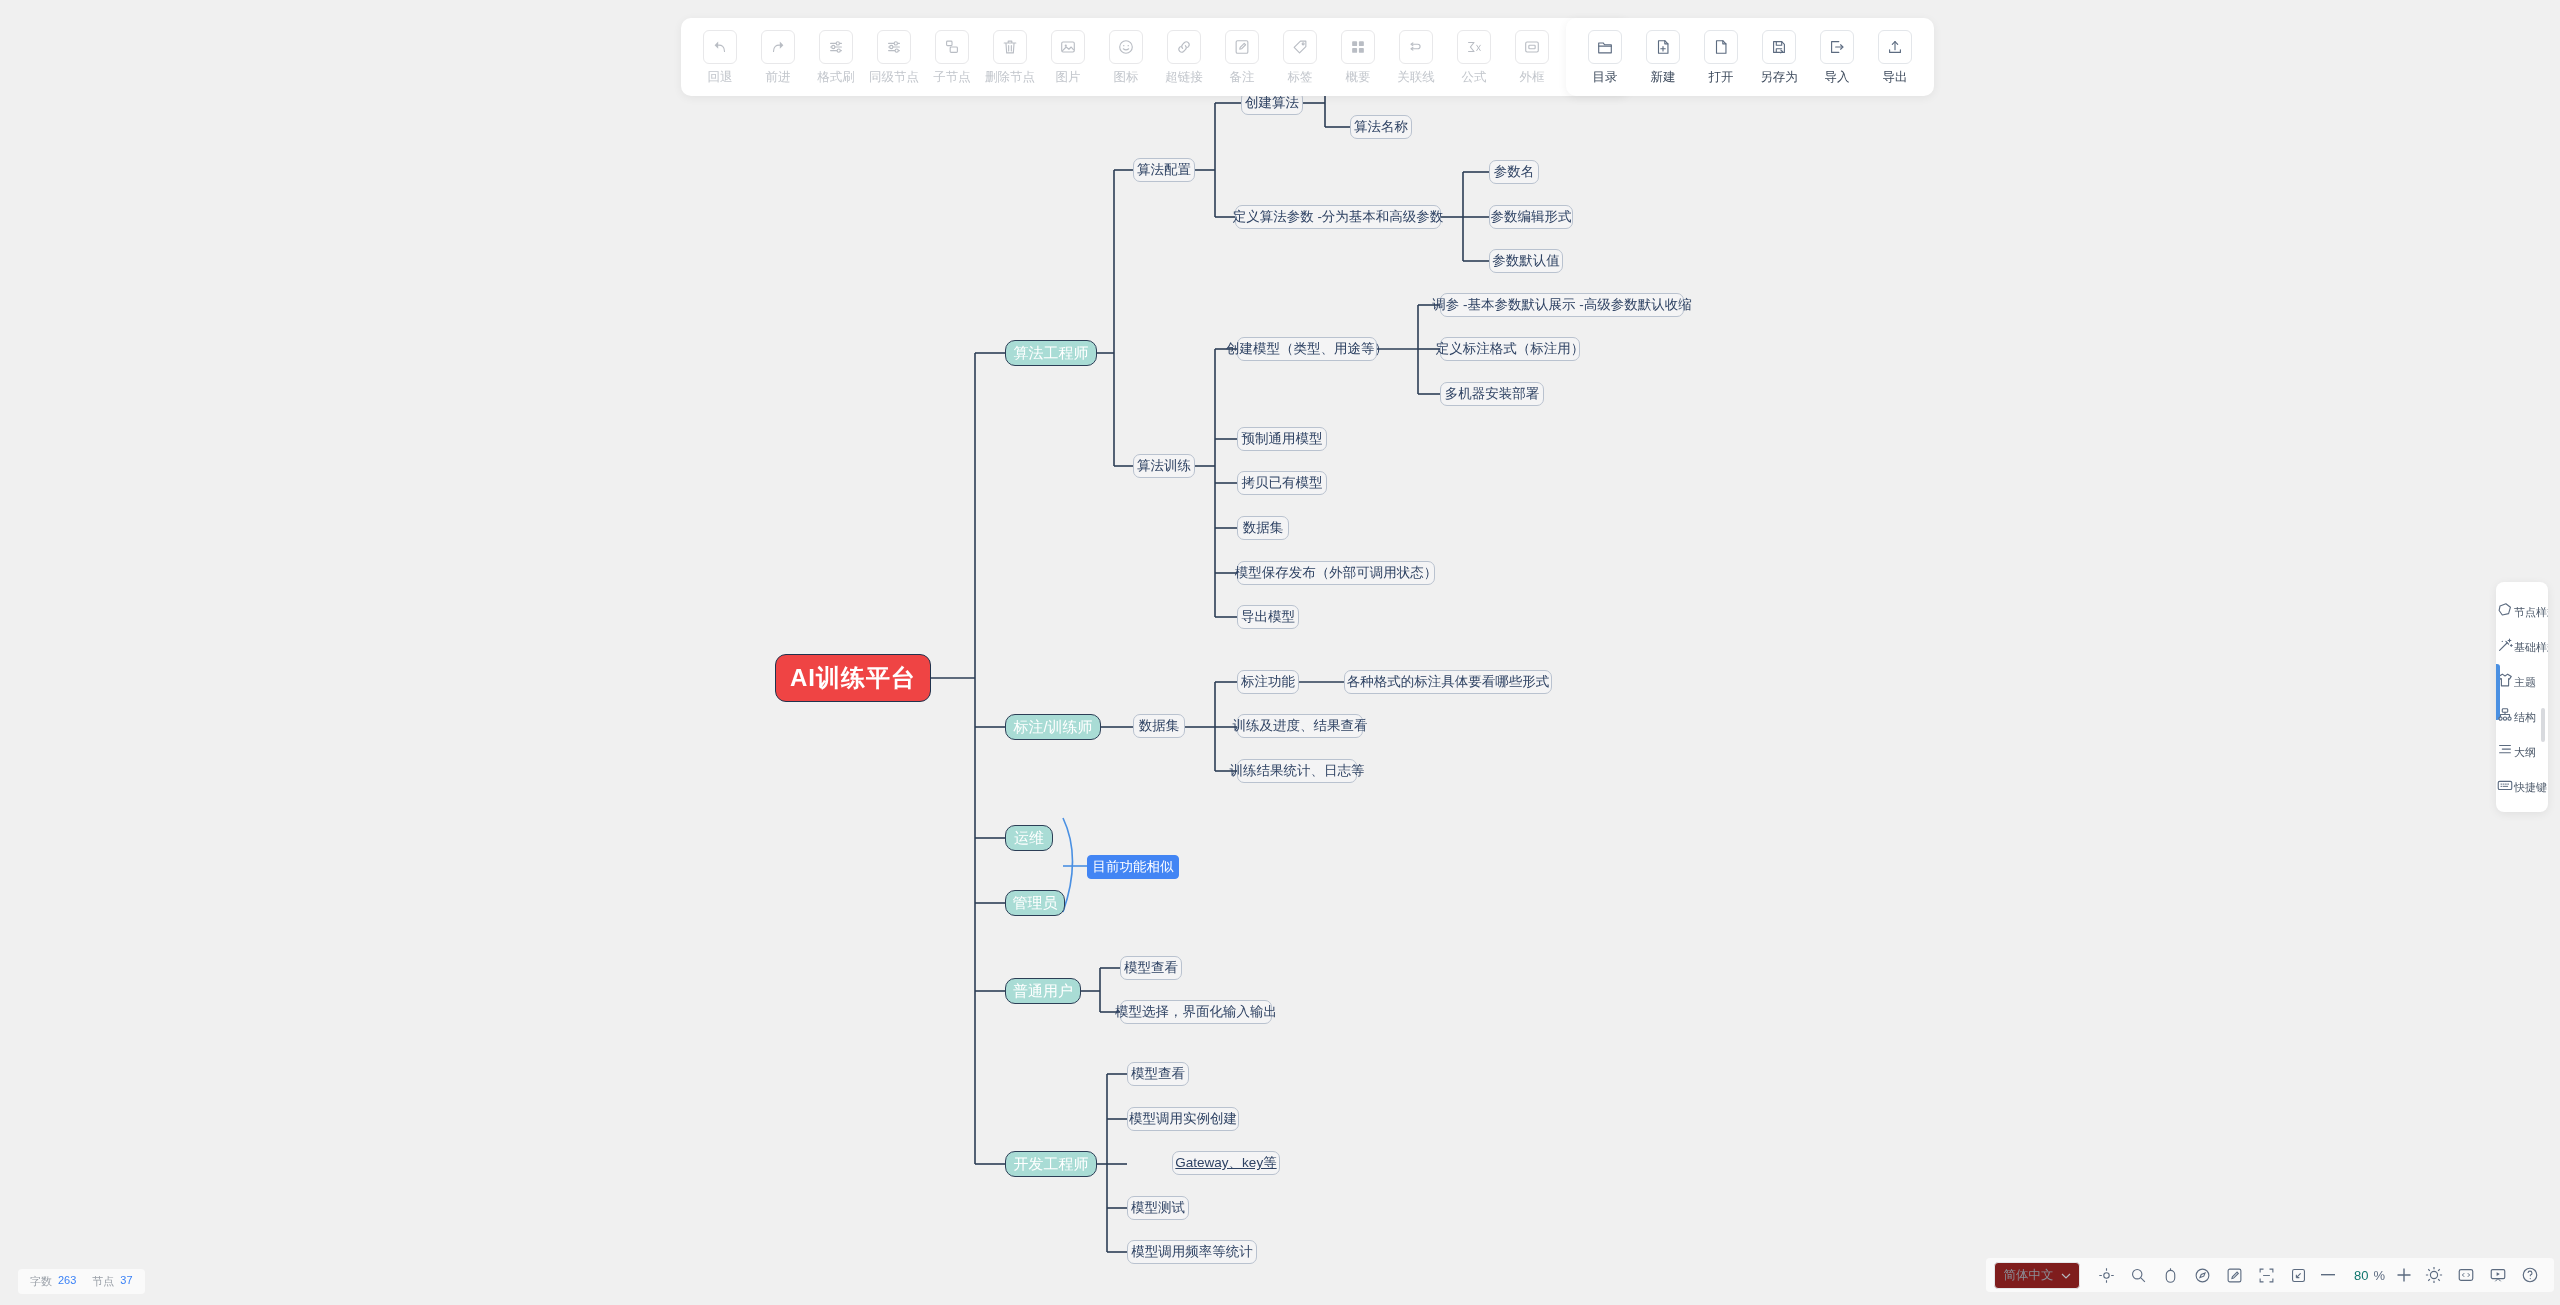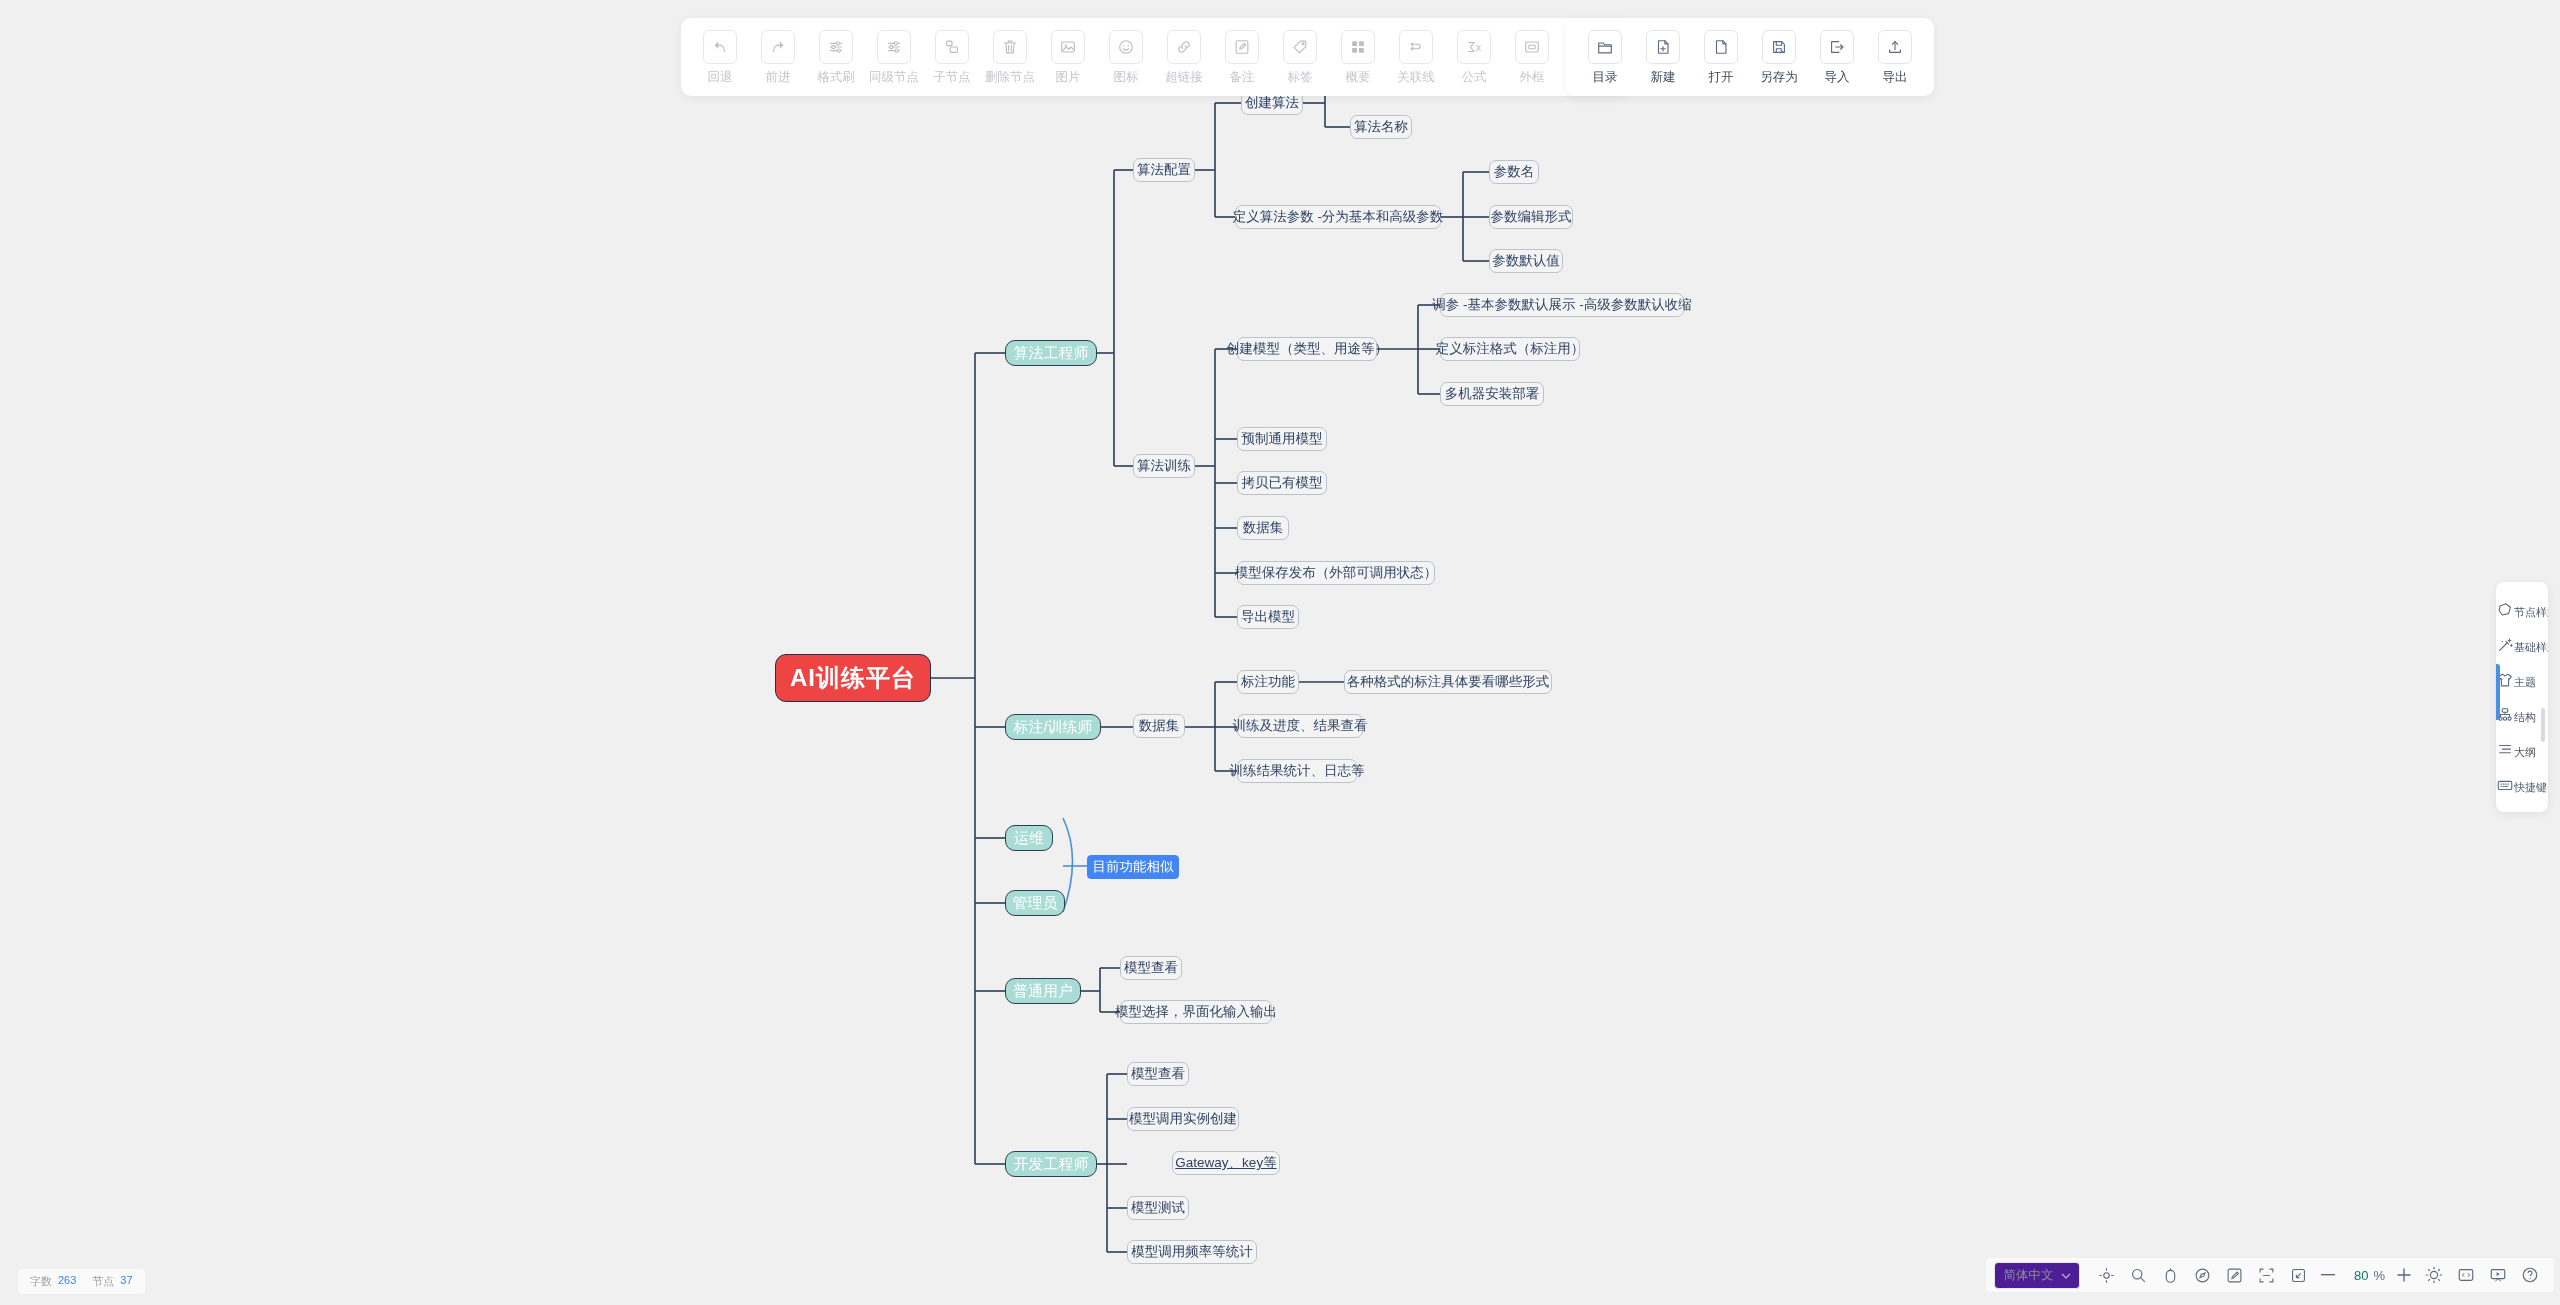--- a/index.html
+++ b/index.html
@@ -153,21 +153,21 @@
     height: 34px;
     display: flex;
     align-items: center;
     gap: 0px;
     padding: 0 8px;
   }
   .lang-select {
     display: flex; align-items: center; gap: 8px;
     border: 1px solid #e4e6e9;
     border-radius: 4px;
-    background: #4c1d95;
+    background: #7f1d1d;
     padding: 4px 8px;
     font-size: 12.5px;
     color: #8b9099;
     cursor: pointer;
     margin-right: 10px;
   }
   .sb-icon {
     width: 32px; height: 26px;
     display: flex; align-items: center; justify-content: center;
     color: #5c6b80;

